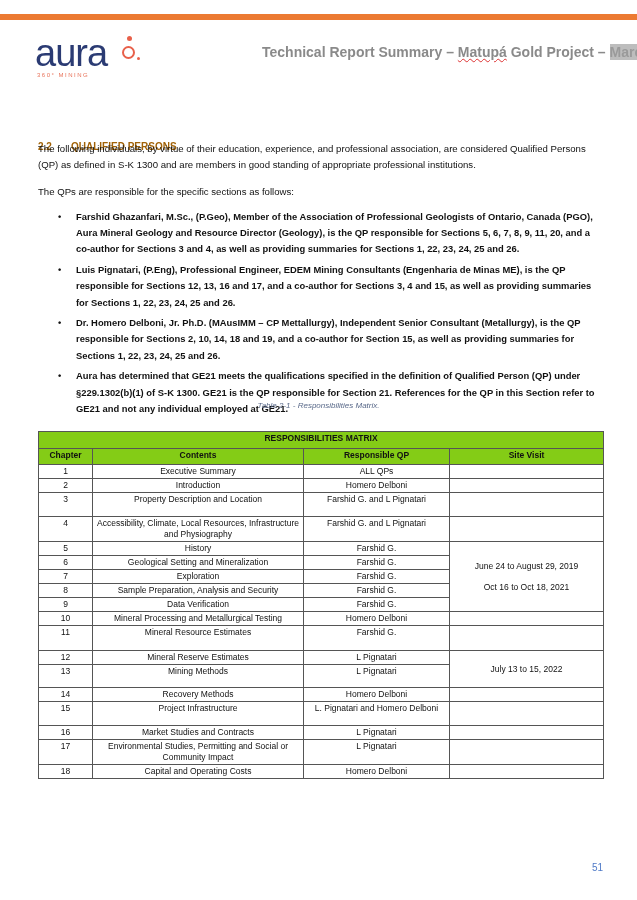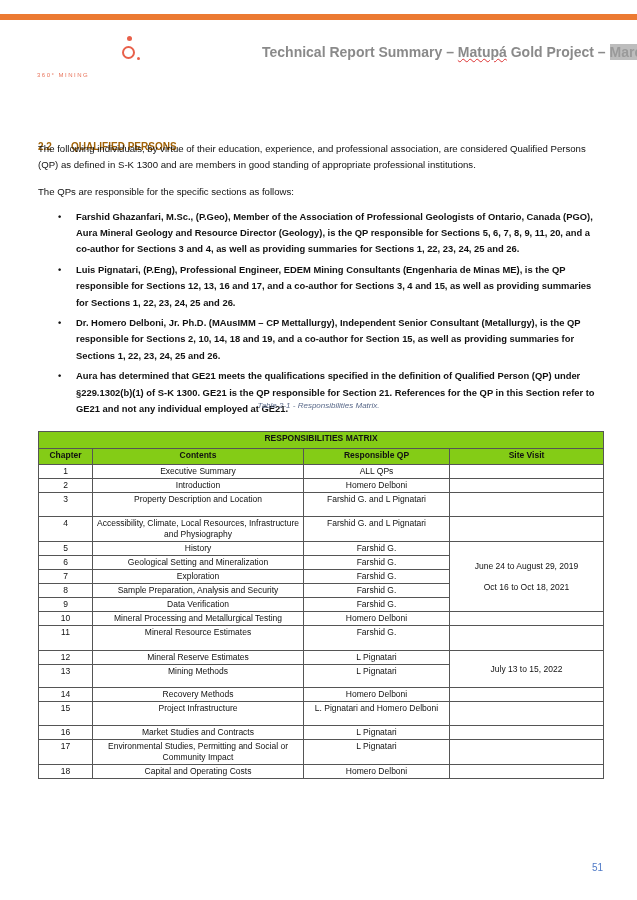--- a/index.html
+++ b/index.html
@@ -35,20 +35,21 @@
   table.matrix td.visit { vertical-align: middle; }
   .col1 { width: 47px; } .col2 { width: 204px; } .col3 { width: 139px; }
   .page-num { position: absolute; left: 592px; top: 862px; font-size: 10px; color: #4f7ac7; }
 </style>
 </head>
 <body>
 
 <div class="topbar"></div>
 
 <div class="logo">
+  <span class="logo-word">aura</span>
   <span class="logo-dot-top"></span>
   <span class="logo-dot-ring"></span>
   <span class="logo-dot-small"></span>
   <span class="logo-tag">360° MINING</span>
 </div>
 
 <div class="header-title"><span>Technical Report Summary – </span><span class="proj">Matupá</span><span> Gold Project – </span><span class="date">March 25, 2026</span></div>
 
 <div class="section-heading"><span class="num">2.2</span><span>QUALIFIED PERSONS</span></div>
 

